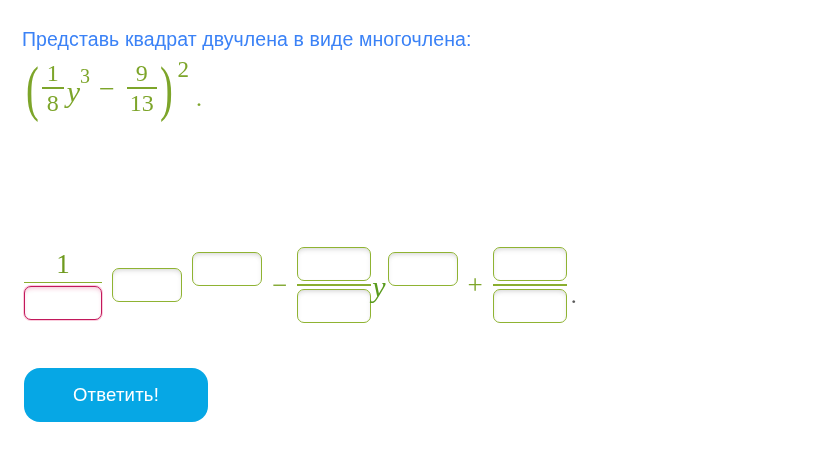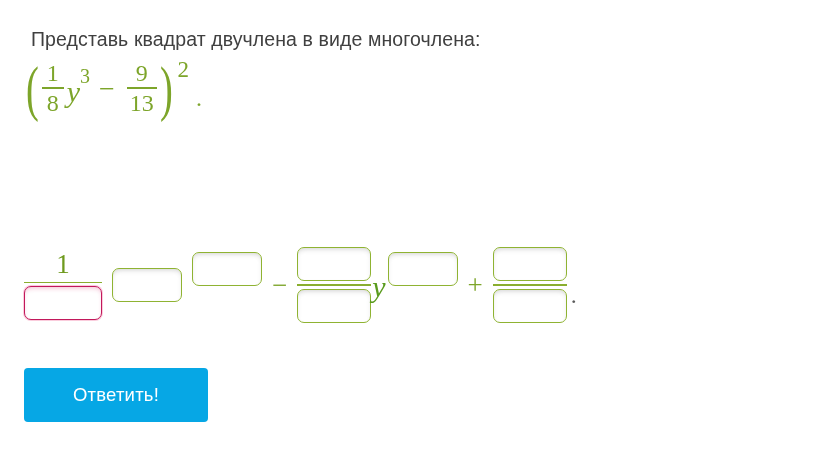--- a/index.html
+++ b/index.html
@@ -18,25 +18,25 @@
   .page {
     position: relative;
     width: 832px;
     height: 465px;
     background: #ffffff;
   }
 
   
   .prompt {
     position: absolute;
-    left: 31px;
+    left: 22px;
     top: 26px;
     font-size: 19.5px;
     line-height: 26px;
-    color: #404040;
+    color: #3b82f6;
     letter-spacing: 0.1px;
     white-space: nowrap;
   }
 
   
   .math-expr {
     position: absolute;
     left: 22px;
     top: 56px;
     color: #7da52a;
@@ -228,21 +228,21 @@
   }
 
   
   .submit-btn {
     position: absolute;
     left: 24px;
     top: 368px;
     width: 184px;
     height: 54px;
     border: none;
-    border-radius: 4px;
+    border-radius: 16px;
     background: #06a7e5;
     color: #ffffff;
     font-family: "Liberation Sans", sans-serif;
     font-size: 18.5px;
     letter-spacing: 0.2px;
     cursor: pointer;
     padding: 0;
   }
 </style>
 </head>

